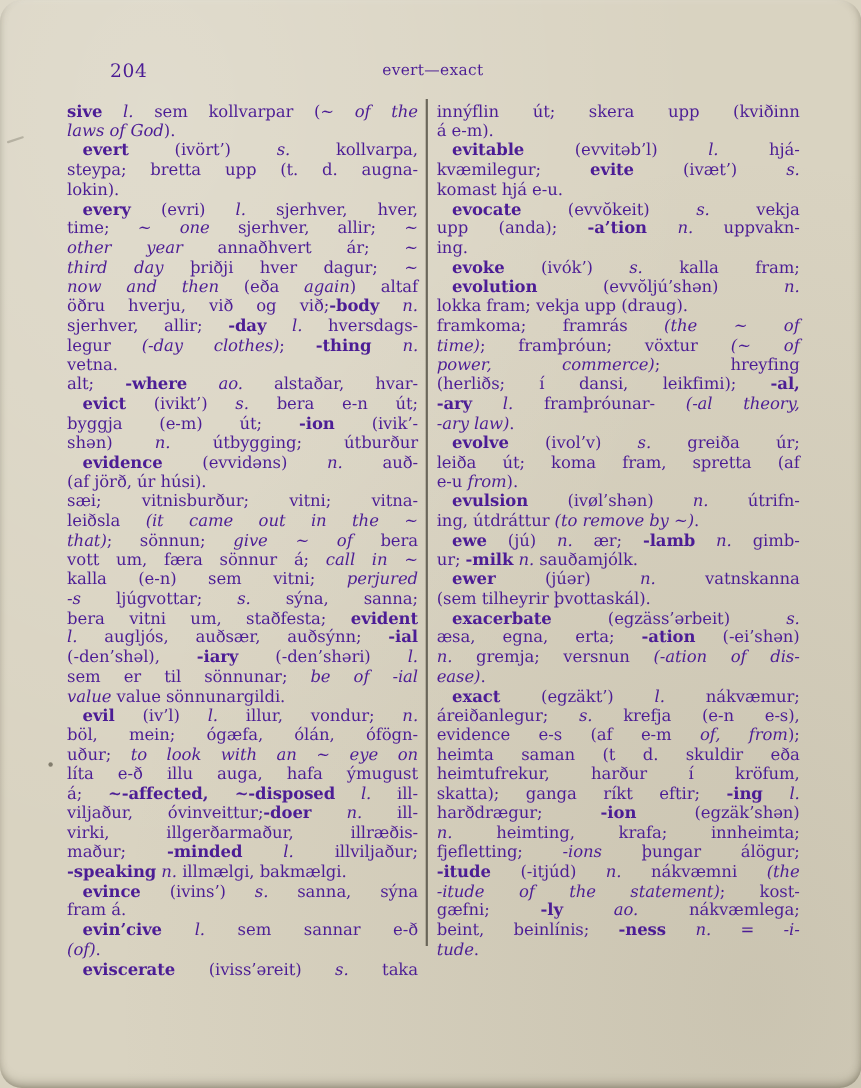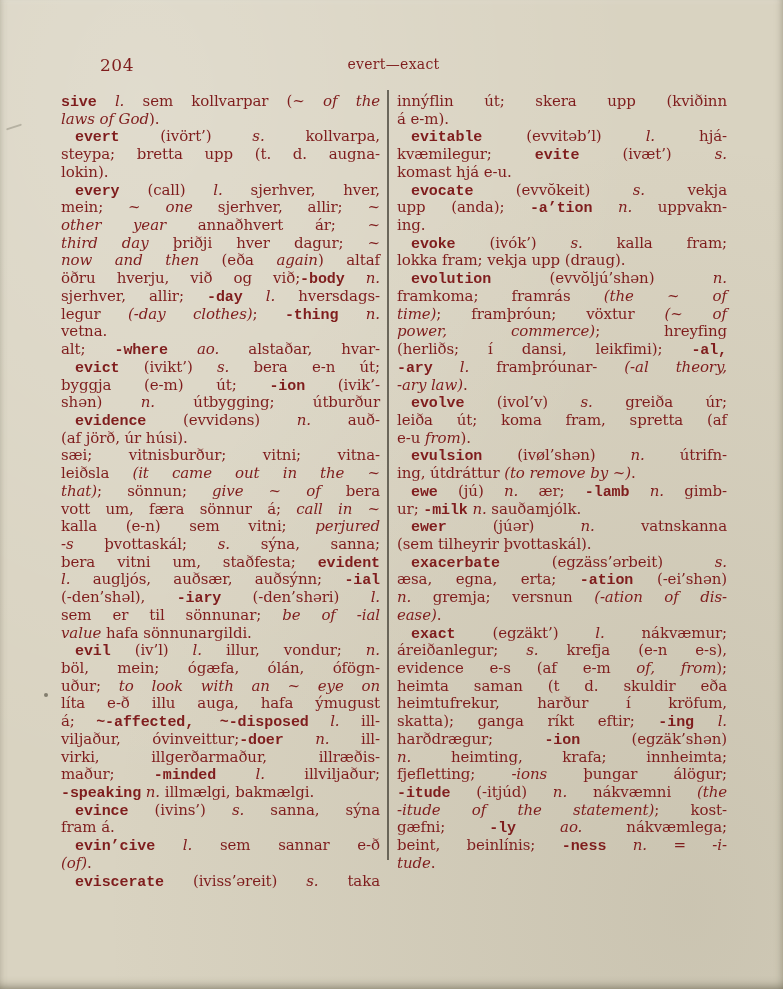--- a/index.html
+++ b/index.html
@@ -11,82 +11,83 @@
       radial-gradient(ellipse at 88% 92%, rgba(115,106,80,.14), transparent 60%),
       #d9d3c1;
   }
   .page{
     position:absolute;inset:0;
     box-shadow:
       inset 0 -9px 10px -7px rgba(80,74,55,.55),
       inset -7px 0 9px -7px rgba(80,74,55,.40),
       inset 6px 0 8px -7px rgba(80,74,55,.30),
       inset 0 5px 7px -6px rgba(255,255,255,.35);
-    color:#7f1d1d;
+    color:#4c1d95;
+    border-radius:20px;
   }
   .pagenum{position:absolute;left:100px;top:55px;font-size:17px;letter-spacing:.5px;}
   .runhead{position:absolute;left:60px;width:667px;top:56px;text-align:center;font-size:14px;letter-spacing:.3px;}
   .col{position:absolute;top:93px;}
   #col-left{left:61px;width:319px;}
   #col-right{left:397px;width:330px;}
   .divider{position:absolute;left:387px;top:90px;width:1.5px;height:770px;background:#4f4b40;opacity:.8;}
   .line{
     height:17.72px;line-height:17.72px;font-size:15px;
     letter-spacing:-0.1px;
     text-align:justify;text-align-last:justify;
     white-space:nowrap;
   }
   .line.end{text-align-last:left;}
   .line.ind{text-indent:14px;}
-  .s-b{font-weight:bold;font-family:Liberation Mono, monospace;}
+  .s-b{font-weight:bold;}
   .s-i{font-style:italic;}
   .mark{position:absolute;background:#6b6658;border-radius:50%;}
   #mark1{left:44px;top:693px;width:4px;height:4px;opacity:.8;}
   #mark2{left:6px;top:126px;width:16px;height:2px;border-radius:2px;transform:rotate(-18deg);opacity:.35;}
   #mark3{left:96px;top:312px;width:3px;height:3px;opacity:.3;}
 </style>
 </head>
 <body>
 
 <div class="page">
   <div class="pagenum">204</div>
   <div class="runhead">evert—exact</div>
   <div class="divider"></div>
   <div class="col" id="col-left">
       <div class="line"><span class="s-b">sive</span><span class="s-r"> </span><span class="s-i">l.</span><span class="s-r"> sem kollvarpar (</span><span class="s-i">~ of the</span></div>
       <div class="line end"><span class="s-i">laws of God</span><span class="s-r">).</span></div>
       <div class="line ind"><span class="s-b">evert</span><span class="s-r"> (ivört’) </span><span class="s-i">s.</span><span class="s-r"> kollvarpa,</span></div>
       <div class="line"><span class="s-r">steypa; bretta upp (t. d. augna-</span></div>
       <div class="line end"><span class="s-r">lokin).</span></div>
-      <div class="line ind"><span class="s-b">every</span><span class="s-r"> (call) </span><span class="s-i">l.</span><span class="s-r"> sjerhver, hver,</span></div>
-      <div class="line"><span class="s-r">mein; </span><span class="s-i">~ one</span><span class="s-r"> sjerhver, allir; </span><span class="s-i">~</span></div>
+      <div class="line ind"><span class="s-b">every</span><span class="s-r"> (evri) </span><span class="s-i">l.</span><span class="s-r"> sjerhver, hver,</span></div>
+      <div class="line"><span class="s-r">time; </span><span class="s-i">~ one</span><span class="s-r"> sjerhver, allir; </span><span class="s-i">~</span></div>
       <div class="line"><span class="s-i">other year</span><span class="s-r"> annaðhvert ár; </span><span class="s-i">~</span></div>
       <div class="line"><span class="s-i">third day</span><span class="s-r"> þriðji hver dagur; </span><span class="s-i">~</span></div>
       <div class="line"><span class="s-i">now and then</span><span class="s-r"> (eða </span><span class="s-i">again</span><span class="s-r">) altaf</span></div>
       <div class="line"><span class="s-r">öðru hverju, við og við;</span><span class="s-b">-body</span><span class="s-r"> </span><span class="s-i">n.</span></div>
       <div class="line"><span class="s-r">sjerhver, allir; </span><span class="s-b">-day</span><span class="s-r"> </span><span class="s-i">l.</span><span class="s-r"> hversdags-</span></div>
       <div class="line"><span class="s-r">legur </span><span class="s-i">(-day clothes)</span><span class="s-r">; </span><span class="s-b">-thing</span><span class="s-r"> </span><span class="s-i">n.</span></div>
       <div class="line end"><span class="s-r">vetna.</span></div>
       <div class="line"><span class="s-r">alt; </span><span class="s-b">-where</span><span class="s-r"> </span><span class="s-i">ao.</span><span class="s-r"> alstaðar, hvar-</span></div>
       <div class="line ind"><span class="s-b">evict</span><span class="s-r"> (ivikt’) </span><span class="s-i">s.</span><span class="s-r"> bera e-n út;</span></div>
       <div class="line"><span class="s-r">byggja (e-m) út; </span><span class="s-b">-ion</span><span class="s-r"> (ivik’-</span></div>
       <div class="line"><span class="s-r">shən) </span><span class="s-i">n.</span><span class="s-r"> útbygging; útburður</span></div>
       <div class="line ind"><span class="s-b">evidence</span><span class="s-r"> (evvidəns) </span><span class="s-i">n.</span><span class="s-r"> auð-</span></div>
       <div class="line end"><span class="s-r">(af jörð, úr húsi).</span></div>
       <div class="line"><span class="s-r">sæi; vitnisburður; vitni; vitna-</span></div>
       <div class="line"><span class="s-r">leiðsla </span><span class="s-i">(it came out in the ~</span></div>
       <div class="line"><span class="s-i">that)</span><span class="s-r">; sönnun; </span><span class="s-i">give ~ of</span><span class="s-r"> bera</span></div>
       <div class="line"><span class="s-r">vott um, færa sönnur á; </span><span class="s-i">call in ~</span></div>
       <div class="line"><span class="s-r">kalla (e-n) sem vitni; </span><span class="s-i">perjured</span></div>
-      <div class="line"><span class="s-i">-s</span><span class="s-r"> þvottaskál; </span><span class="s-i">s.</span><span class="s-r"> sýna, sanna;</span></div>
+      <div class="line"><span class="s-i">-s</span><span class="s-r"> ljúgvottar; </span><span class="s-i">s.</span><span class="s-r"> sýna, sanna;</span></div>
       <div class="line"><span class="s-r">bera vitni um, staðfesta; </span><span class="s-b">evident</span></div>
       <div class="line"><span class="s-i">l.</span><span class="s-r"> augljós, auðsær, auðsýnn; </span><span class="s-b">-ial</span></div>
       <div class="line"><span class="s-r">(-den’shəl), </span><span class="s-b">-iary</span><span class="s-r"> (-den’shəri) </span><span class="s-i">l.</span></div>
       <div class="line"><span class="s-r">sem er til sönnunar; </span><span class="s-i">be of -ial</span></div>
-      <div class="line end"><span class="s-i">value</span><span class="s-r"> hafa sönnunargildi.</span></div>
+      <div class="line end"><span class="s-i">value</span><span class="s-r"> value sönnunargildi.</span></div>
       <div class="line ind"><span class="s-b">evil</span><span class="s-r"> (iv’l) </span><span class="s-i">l.</span><span class="s-r"> illur, vondur; </span><span class="s-i">n.</span></div>
       <div class="line"><span class="s-r">böl, mein; ógæfa, ólán, ófögn-</span></div>
       <div class="line"><span class="s-r">uður; </span><span class="s-i">to look with an ~ eye on</span></div>
       <div class="line"><span class="s-r">líta e-ð illu auga, hafa ýmugust</span></div>
       <div class="line"><span class="s-r">á; </span><span class="s-b">~-affected, ~-disposed</span><span class="s-r"> </span><span class="s-i">l.</span><span class="s-r"> ill-</span></div>
       <div class="line"><span class="s-r">viljaður, óvinveittur;</span><span class="s-b">-doer</span><span class="s-r"> </span><span class="s-i">n.</span><span class="s-r"> ill-</span></div>
       <div class="line"><span class="s-r">virki, illgerðarmaður, illræðis-</span></div>
       <div class="line"><span class="s-r">maður; </span><span class="s-b">-minded</span><span class="s-r"> </span><span class="s-i">l.</span><span class="s-r"> illviljaður;</span></div>
       <div class="line end"><span class="s-b">-speaking</span><span class="s-r"> </span><span class="s-i">n.</span><span class="s-r"> illmælgi, bakmælgi.</span></div>
       <div class="line ind"><span class="s-b">evince</span><span class="s-r"> (ivins’) </span><span class="s-i">s.</span><span class="s-r"> sanna, sýna</span></div>
@@ -98,22 +99,22 @@
   <div class="col" id="col-right">
       <div class="line"><span class="s-r">innýflin út; skera upp (kviðinn</span></div>
       <div class="line end"><span class="s-r">á e-m).</span></div>
       <div class="line ind"><span class="s-b">evitable</span><span class="s-r"> (evvitəb’l) </span><span class="s-i">l.</span><span class="s-r"> hjá-</span></div>
       <div class="line"><span class="s-r">kvæmilegur; </span><span class="s-b">evite</span><span class="s-r"> (ivæt’) </span><span class="s-i">s.</span></div>
       <div class="line end"><span class="s-r">komast hjá e-u.</span></div>
       <div class="line ind"><span class="s-b">evocate</span><span class="s-r"> (evvŏkeit) </span><span class="s-i">s.</span><span class="s-r"> vekja</span></div>
       <div class="line"><span class="s-r">upp (anda); </span><span class="s-b">-a’tion</span><span class="s-r"> </span><span class="s-i">n.</span><span class="s-r"> uppvakn-</span></div>
       <div class="line end"><span class="s-r">ing.</span></div>
       <div class="line ind"><span class="s-b">evoke</span><span class="s-r"> (ivók’) </span><span class="s-i">s.</span><span class="s-r"> kalla fram;</span></div>
+      <div class="line ind"><span class="s-b">evolution</span><span class="s-r"> (evvŏljú’shən) </span><span class="s-i">n.</span></div>
       <div class="line end"><span class="s-r">lokka fram; vekja upp (draug).</span></div>
-      <div class="line ind"><span class="s-b">evolution</span><span class="s-r"> (evvŏljú’shən) </span><span class="s-i">n.</span></div>
       <div class="line"><span class="s-r">framkoma; framrás </span><span class="s-i">(the ~ of</span></div>
       <div class="line"><span class="s-i">time)</span><span class="s-r">; framþróun; vöxtur </span><span class="s-i">(~ of</span></div>
       <div class="line"><span class="s-i">power, commerce)</span><span class="s-r">; hreyfing</span></div>
       <div class="line"><span class="s-r">(herliðs; í dansi, leikfimi); </span><span class="s-b">-al,</span></div>
       <div class="line"><span class="s-b">-ary</span><span class="s-r"> </span><span class="s-i">l.</span><span class="s-r"> framþróunar- </span><span class="s-i">(-al theory,</span></div>
       <div class="line end"><span class="s-i">-ary law)</span><span class="s-r">.</span></div>
       <div class="line ind"><span class="s-b">evolve</span><span class="s-r"> (ivol’v) </span><span class="s-i">s.</span><span class="s-r"> greiða úr;</span></div>
       <div class="line"><span class="s-r">leiða út; koma fram, spretta (af</span></div>
       <div class="line end"><span class="s-r">e-u </span><span class="s-i">from</span><span class="s-r">).</span></div>
       <div class="line ind"><span class="s-b">evulsion</span><span class="s-r"> (ivøl’shən) </span><span class="s-i">n.</span><span class="s-r"> útrifn-</span></div>

